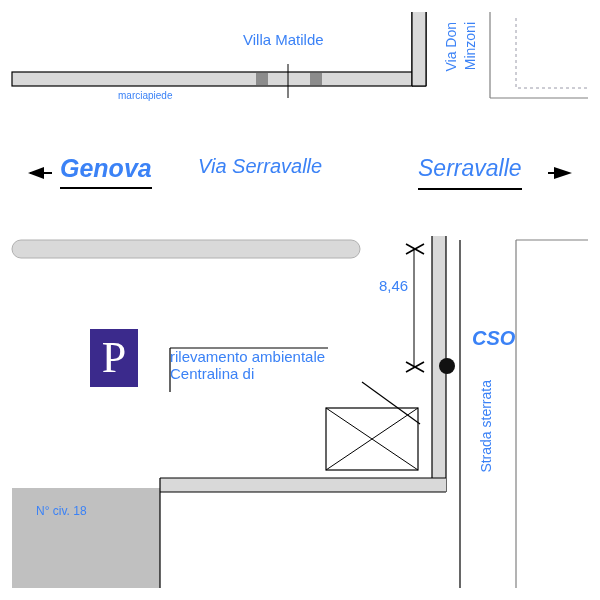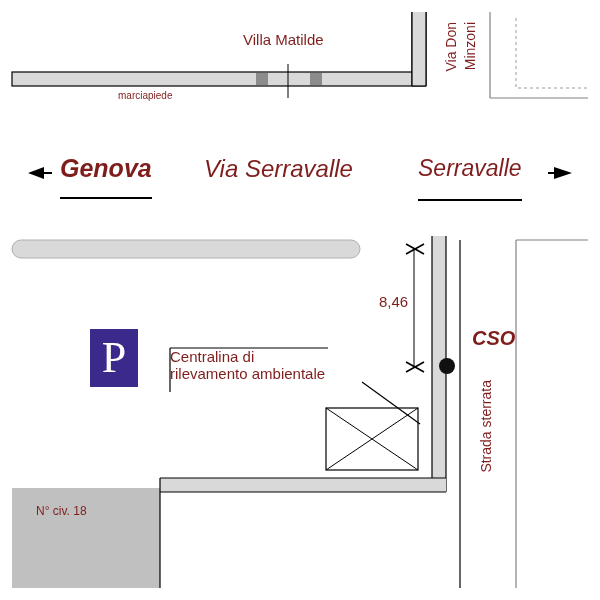--- a/index.html
+++ b/index.html
@@ -12,21 +12,21 @@
   }
   #stage {
     position: relative;
     width: 600px;
     height: 600px;
     background: #ffffff;
     overflow: hidden;
   }
   .lbl {
     position: absolute;
-    color: #7f1d1d;
+    color: #3b82f6;
     white-space: nowrap;
     line-height: 1.15;
   }
   .t-villa {
     left: 243px;
     top: 31px;
     font-size: 15px;
   }
   .t-marciapiede {
     left: 118px;
@@ -48,39 +48,39 @@
     writing-mode: vertical-rl;
     transform: rotate(180deg);
   }
   .t-genova {
     left: 60px;
     top: 154px;
     font-size: 25px;
     font-style: italic;
     font-weight: bold;
     border-bottom: 2px solid #000;
-    padding-bottom: 14px;
+    padding-bottom: 4px;
   }
   .t-viaserravalle {
-    left: 204px;
+    left: 198px;
     top: 155px;
-    font-size: 24px;
+    font-size: 20px;
     font-style: italic;
   }
   .t-serravalle {
     left: 418px;
     top: 155px;
     font-size: 23px;
     font-style: italic;
     border-bottom: 2px solid #000;
-    padding-bottom: 18px;
+    padding-bottom: 7px;
   }
   .t-846 {
     left: 379px;
-    top: 293px;
+    top: 277px;
     font-size: 15px;
   }
   .t-cso {
     left: 446px;
     top: 327px;
     font-size: 20px;
     font-style: italic;
     font-weight: bold;
     padding-left: 26px;
   }
@@ -232,18 +232,18 @@
   <div class="lbl t-marciapiede">marciapiede</div>
   <div class="lbl t-viadon">Via Don</div>
   <div class="lbl t-minzoni">Minzoni</div>
   <div class="lbl t-genova">Genova</div>
   <div class="lbl t-viaserravalle">Via Serravalle</div>
   <div class="lbl t-serravalle">Serravalle</div>
   <div class="lbl t-846">8,46</div>
   <div class="lbl t-cso">CSO</div>
   <div class="lbl t-strada">Strada sterrata</div>
   <div class="lbl t-centralina">
+    <div>rilevamento ambientale</div>
     <div>Centralina di</div>
-    <div>rilevamento ambientale</div>
   </div>
   <div class="lbl t-civ">N° civ. 18</div>
 
 </div>
 
 </body></html>

